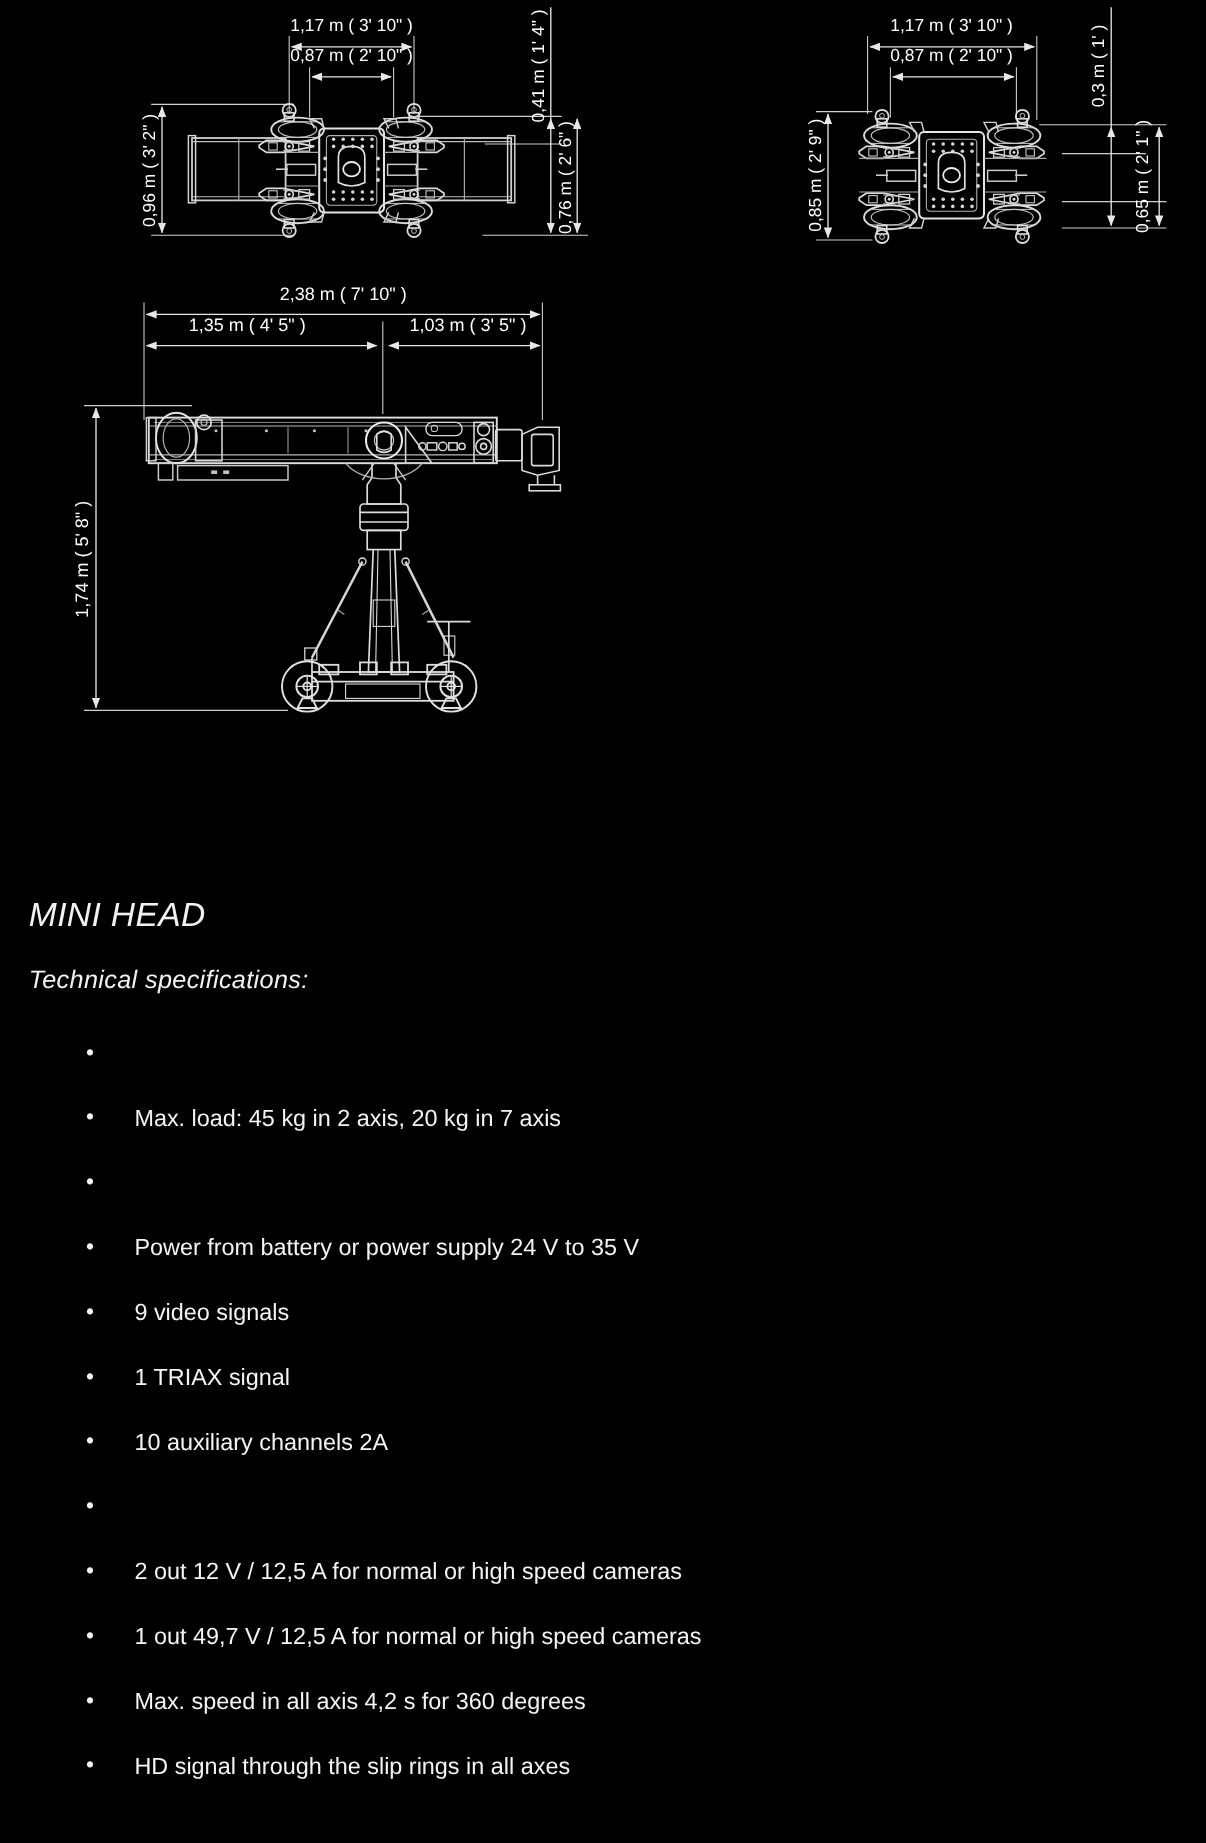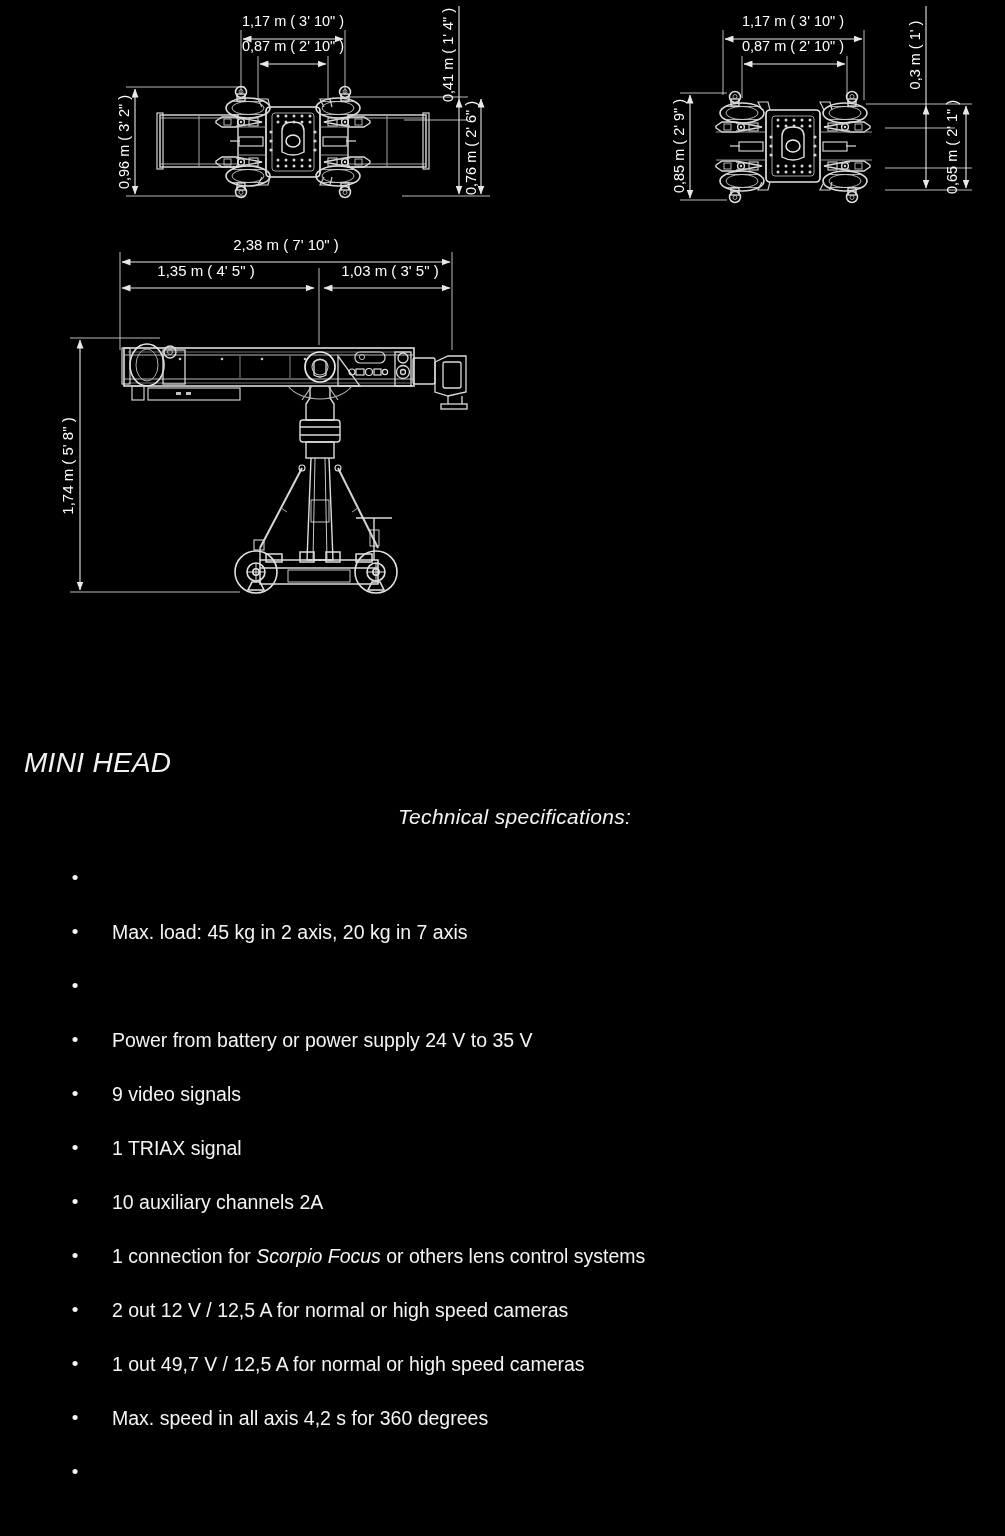--- a/index.html
+++ b/index.html
@@ -53,21 +53,20 @@
   .doc-subtitle {
     font-style: italic;
     font-size: 21px;
     letter-spacing: 0.3px;
     color: #f2f2f2;
     margin: 18px 0 0 24px;
     padding: 0;
     font-weight: 400;
     height: 36px;
     line-height: 36px;
-    text-align: center;
   }
 
   ul.spec-list {
     list-style: none;
     margin: 16px 0 0 0;
     padding: 0;
   }
   ul.spec-list li.spec-item {
     position: relative;
     height: 54px;
@@ -505,19 +504,19 @@
   <h2 class="doc-subtitle">Technical specifications:</h2>
 
   <ul class="spec-list" id="spec-list">
       <li class="spec-item"><span class="bullet-dot">•</span></li>
       <li class="spec-item"><span class="bullet-dot">•</span><span>Max. load: 45 kg in 2 axis, 20 kg in 7 axis</span></li>
       <li class="spec-item"><span class="bullet-dot">•</span></li>
       <li class="spec-item"><span class="bullet-dot">•</span><span>Power from battery or power supply 24 V to 35 V</span></li>
       <li class="spec-item"><span class="bullet-dot">•</span><span>9 video signals</span></li>
       <li class="spec-item"><span class="bullet-dot">•</span><span>1 TRIAX signal</span></li>
       <li class="spec-item"><span class="bullet-dot">•</span><span>10 auxiliary channels 2A</span></li>
-      <li class="spec-item"><span class="bullet-dot">•</span><span>1 connection for <em>Scorpio Focus</em> or others lens control systems</span></li>
+      <li class="spec-item"><span class="bullet-dot">•</span></li>
       <li class="spec-item"><span class="bullet-dot">•</span><span>2 out 12 V / 12,5 A for normal or high speed cameras</span></li>
       <li class="spec-item"><span class="bullet-dot">•</span><span>1 out 49,7 V / 12,5 A for normal or high speed cameras</span></li>
       <li class="spec-item"><span class="bullet-dot">•</span><span>Max. speed in all axis 4,2 s for 360 degrees</span></li>
-      <li class="spec-item"><span class="bullet-dot">•</span></li>
+      <li class="spec-item"><span class="bullet-dot">•</span><span>HD signal through the slip rings in all axes</span></li>
     </ul>
 </div>
 
 </body></html>

